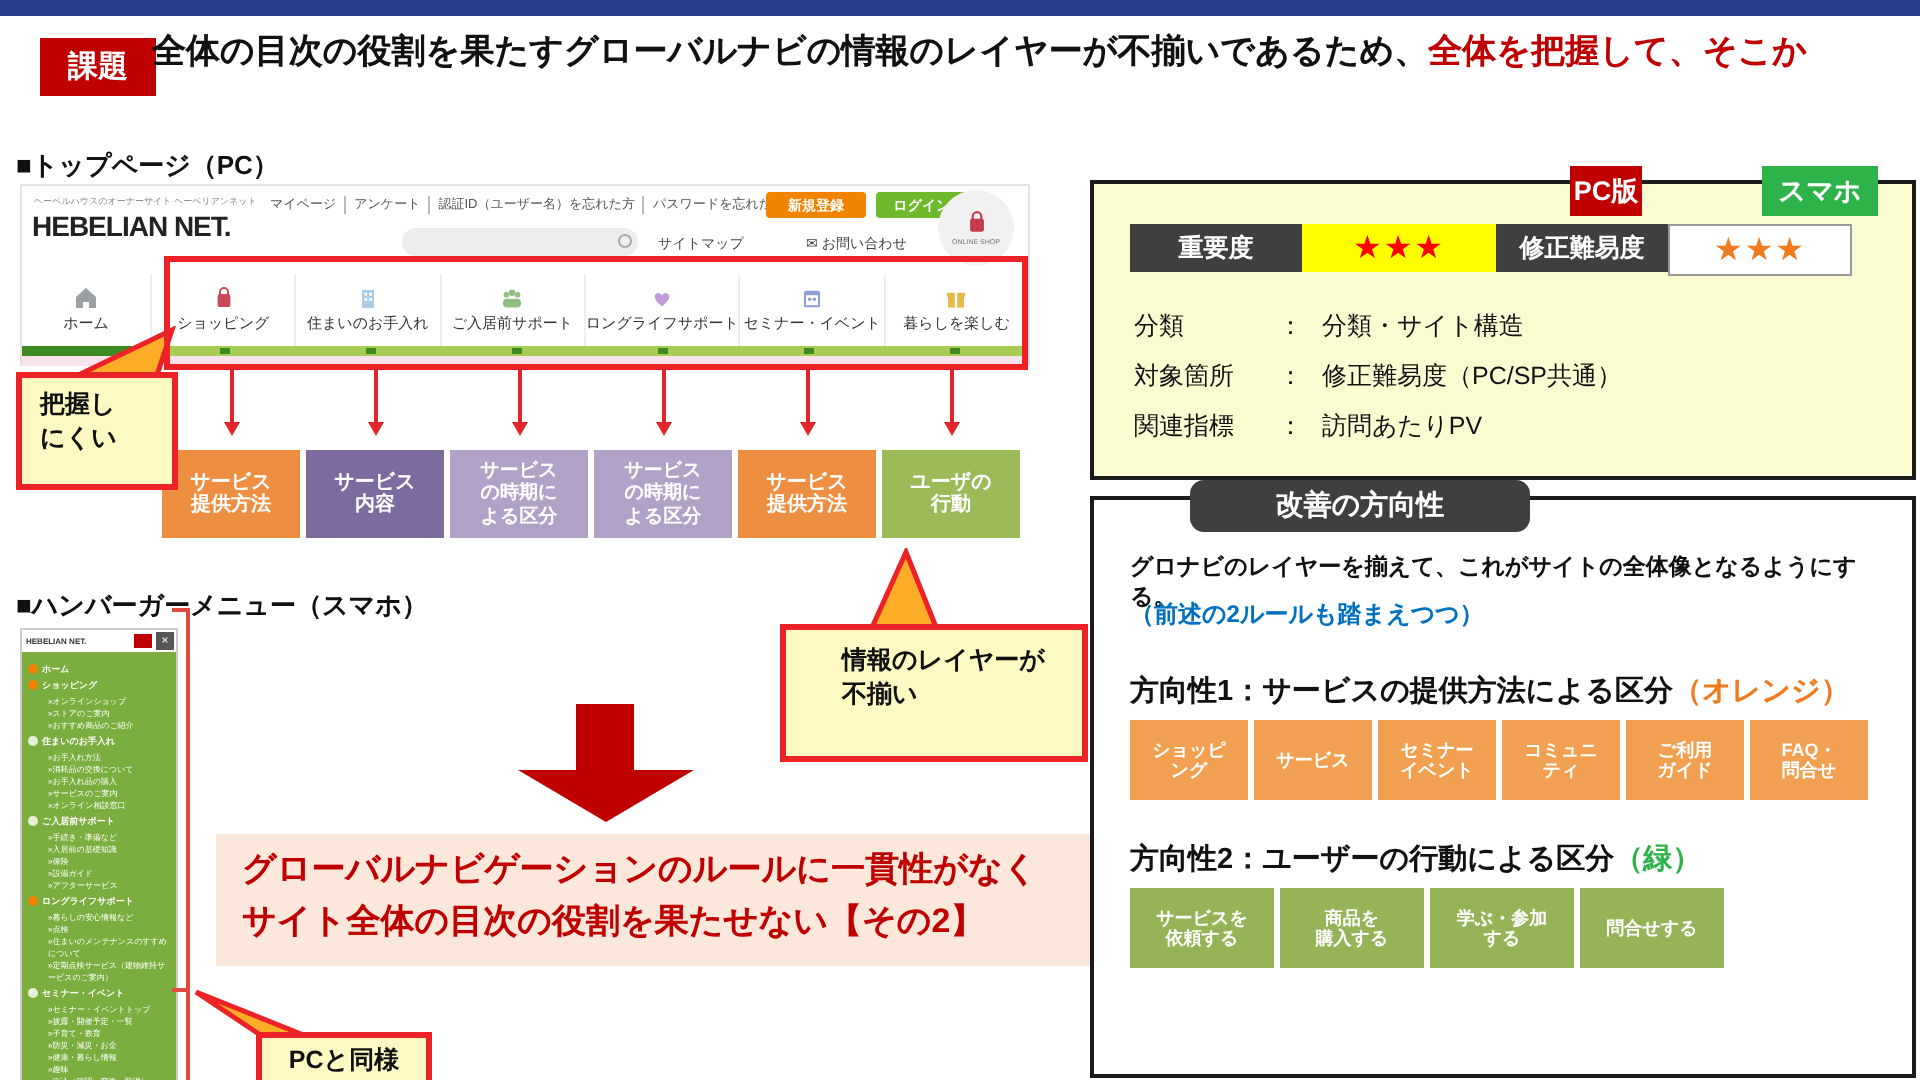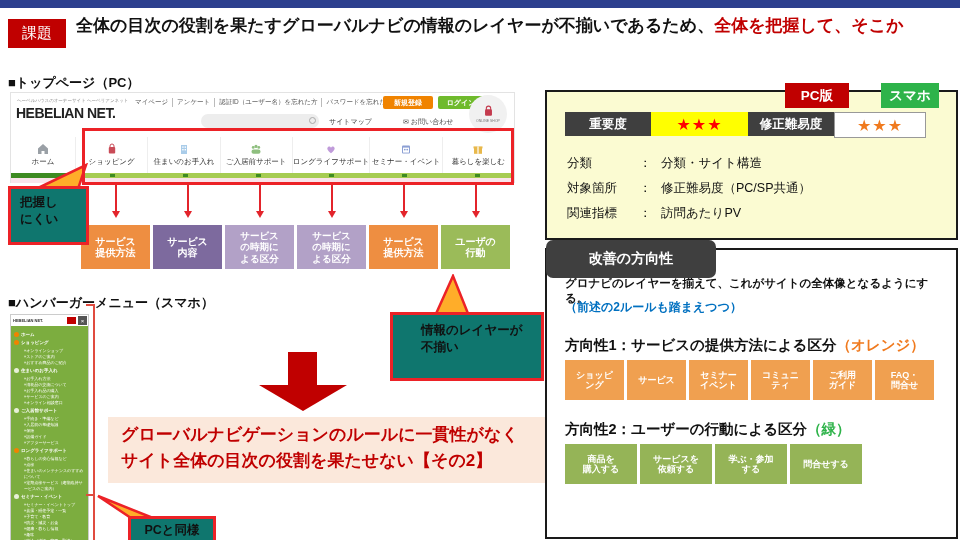--- a/index.html
+++ b/index.html
@@ -1,22 +1,22 @@
 <!DOCTYPE html>
 <html><head>
 <meta charset="utf-8">
 <style>
   html,body{margin:0;padding:0;background:#fff}
   .stage{position:relative;width:960px;height:540px;overflow:hidden;background:#fff;
          font-family:"Liberation Sans","DejaVu Sans",sans-serif;}
   .abs{position:absolute}
   
   .topbar{left:0;top:0;width:960px;height:8px;background:#2C3F8E}
-  .issue-label{left:8px;top:19px;width:58px;height:29px;background:#C00000;color:#fff;
-    font-weight:normal;font-size:15px;display:flex;align-items:center;justify-content:center}
+  .issue-label{left:20px;top:19px;width:58px;height:29px;background:#C00000;color:#fff;
+    font-weight:bold;font-size:15px;display:flex;align-items:center;justify-content:center}
   .headline{left:76px;top:13px;width:880px;font-weight:bold;font-size:17px;line-height:25px;color:#111}
   .headline .red{color:#C00000}
   .headline .small{font-size:13.5px}
   
   .sec-title{font-weight:bold;font-size:13px;color:#111}
   
   .site{left:10px;top:92px;width:505px;height:91px;background:#fff;border:1px solid #E3E3E3;box-sizing:border-box}
   .site *{box-sizing:border-box}
   .logo-tag{position:absolute;left:6px;top:5px;font-size:4.5px;color:#888;white-space:nowrap}
   .logo{position:absolute;left:5px;top:12px;font-size:14px;font-weight:bold;color:#222;letter-spacing:-.5px}
@@ -45,21 +45,21 @@
   
   .nav-outline{left:82px;top:128px;width:426px;height:51px;border:3px solid #EC2227;z-index:6;background:transparent}
   
   .s-arrow{position:absolute;top:184px;width:2px;height:31px;background:#E3242B}
   .s-arrow::after{content:"";position:absolute;left:-3.5px;bottom:-7px;border:4.5px solid transparent;border-top:7.5px solid #E3242B}
   
   .cat-box{position:absolute;top:225px;height:44px;width:69px;color:#fff;font-weight:bold;font-size:10px;
     line-height:11.5px;display:flex;align-items:center;justify-content:center;text-align:center;white-space:pre-line}
   .c-orange{background:#EE8E41}.c-dpurple{background:#7D6A9E}.c-lpurple{background:#B2A1C7}.c-green{background:#9BBB59}
   
-  .callout{background:#0f766e;border:3px solid #EC2227;font-weight:bold;color:#111;z-index:6;white-space:pre-line}
+  .callout{background:#fef9c3;border:3px solid #EC2227;font-weight:bold;color:#111;z-index:6;white-space:pre-line}
   .grasp{left:8px;top:186px;width:66px;height:48px;font-size:12.5px;line-height:16.5px;padding:5px 0 0 9px}
   .layer{left:390px;top:312px;width:120px;height:56px;font-size:12.5px;line-height:17px;padding:7px 0 0 28px}
   .samepc{left:128px;top:516px;width:82px;height:30px;font-size:12.5px;text-align:center;padding-top:3px}
   .ptr{z-index:5}
   
   .mobile{left:10px;top:314px;width:77px;height:226px;border:1px solid #ccc;background:#7CAD3F;overflow:hidden}
   .m-head{position:relative;height:11px;background:#fff}
   .m-logo{position:absolute;left:2px;top:3px;font-size:4px;font-weight:bold;color:#333}
   .m-badge{position:absolute;right:12px;top:2px;width:9px;height:7px;background:#C00000}
   .m-close{position:absolute;right:1px;top:1px;width:9px;height:9px;background:#555;color:#fff;font-size:6px;
@@ -348,21 +348,21 @@
 
   <div class="abs big-shaft"></div>
   <div class="abs big-head"></div>
 
   <div class="abs message">
     <div>グローバルナビゲーションのルールに一貫性がなく</div>
     <div>サイト全体の目次の役割を果たせない【その2】</div>
   </div>
 
   <div class="abs profile"></div>
-  <div class="abs ver-tab" style="left:785px;top:83px;width:64px;height:25px;background:#C00000">PC版</div>
+  <div class="abs ver-tab" style="left:785px;top:83px;width:36px;height:25px;background:#C00000">PC版</div>
   <div class="abs ver-tab" style="left:881px;top:83px;width:58px;height:25px;background:#2EB34A">スマホ</div>
 
   <div class="abs rate-cell rate-label" style="left:565px;width:86px">重要度</div>
   <div class="abs rate-cell stars" style="left:651px;width:97px;background:#FFFF00;color:#FF0000">★★★</div>
   <div class="abs rate-cell rate-label" style="left:748px;width:86px">修正難易度</div>
   <div class="abs rate-cell stars" style="left:834px;width:90px;background:#fff;border:1px solid #999;color:#F07A1E">★★★</div>
 
   <div class="abs p-rows">
 
       <div class="p-row">
@@ -378,21 +378,21 @@
       </div>
 
       <div class="p-row">
         <span class="lbl">関連指標</span>
         <span class="col">：</span>
         <span>訪問あたりPV</span>
       </div>
     </div>
 
   <div class="abs improve"></div>
-  <div class="abs panel-tab" style="left:546px;top:240px;width:170px;height:38px">改善の方向性</div>
+  <div class="abs panel-tab" style="left:595px;top:240px;width:170px;height:26px">改善の方向性</div>
   <div class="abs imp-desc">グロナビのレイヤーを揃えて、これがサイトの全体像となるようにする。</div>
   <div class="abs imp-note">（前述の2ルールも踏まえつつ）</div>
 
   <div class="abs dir-title" style="left:565px;top:336px">
     <span>方向性1：サービスの提供方法による区分</span><span class="orange">（オレンジ）</span>
   </div>
   <div class="dir-row" style="top:360px">
 
   <div class="dir-box d-orange">ショッピ
 ング</div>
@@ -405,22 +405,22 @@
 ガイド</div>
       <div class="dir-box d-orange">FAQ・
 問合せ</div>
     </div>
 
   <div class="abs dir-title" style="left:565px;top:420px">
     <span>方向性2：ユーザーの行動による区分</span><span class="green">（緑）</span>
   </div>
   <div class="dir-row" style="top:444px">
 
-  <div class="dir-box d-green">商品を
+  <div class="dir-box d-green">サービスを
+依頼する</div>
+      <div class="dir-box d-green">商品を
 購入する</div>
-      <div class="dir-box d-green">サービスを
-依頼する</div>
       <div class="dir-box d-green">学ぶ・参加
 する</div>
       <div class="dir-box d-green">問合せする</div>
     </div>
 
 </div>
 
 </body></html>

